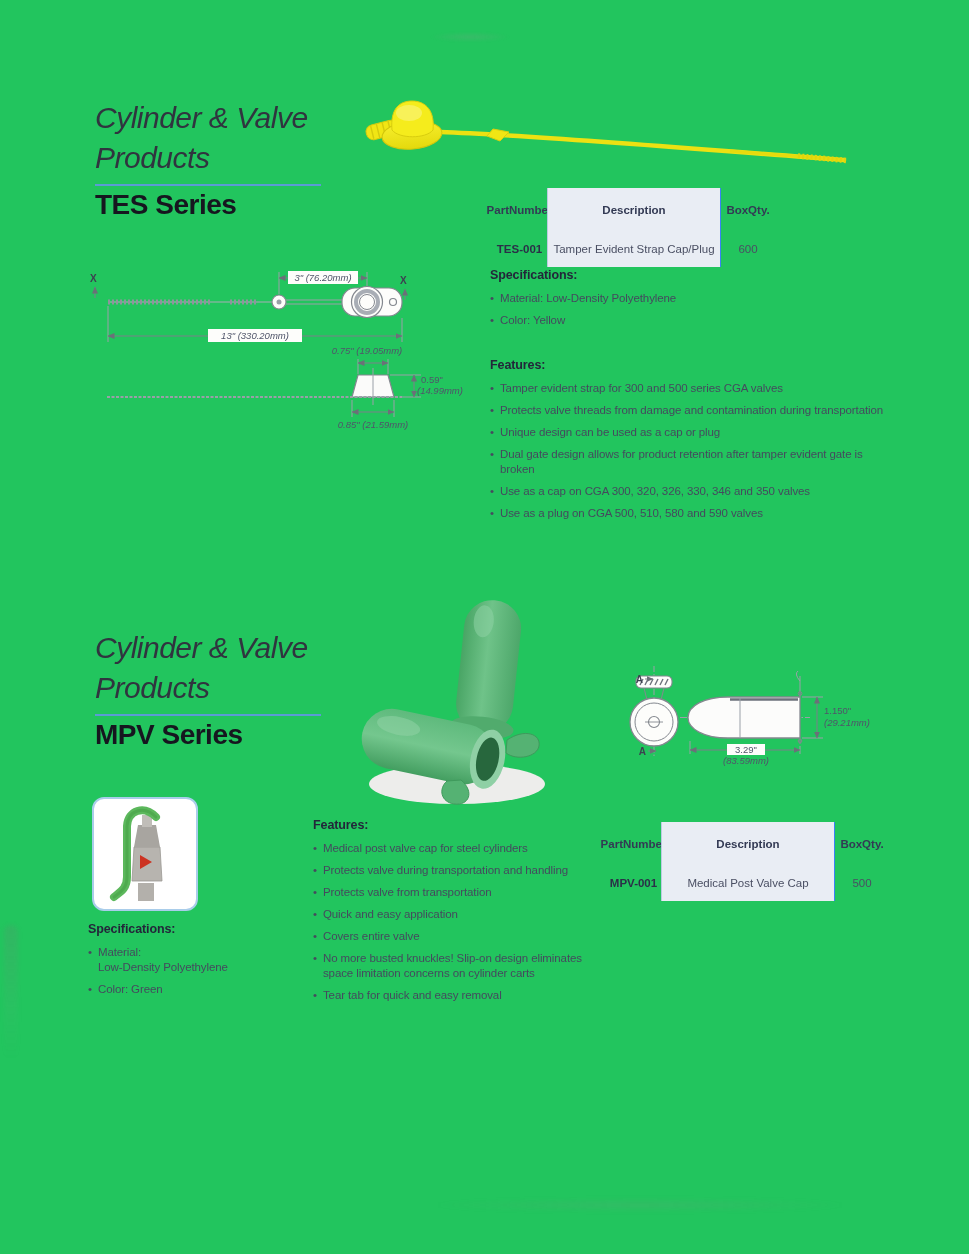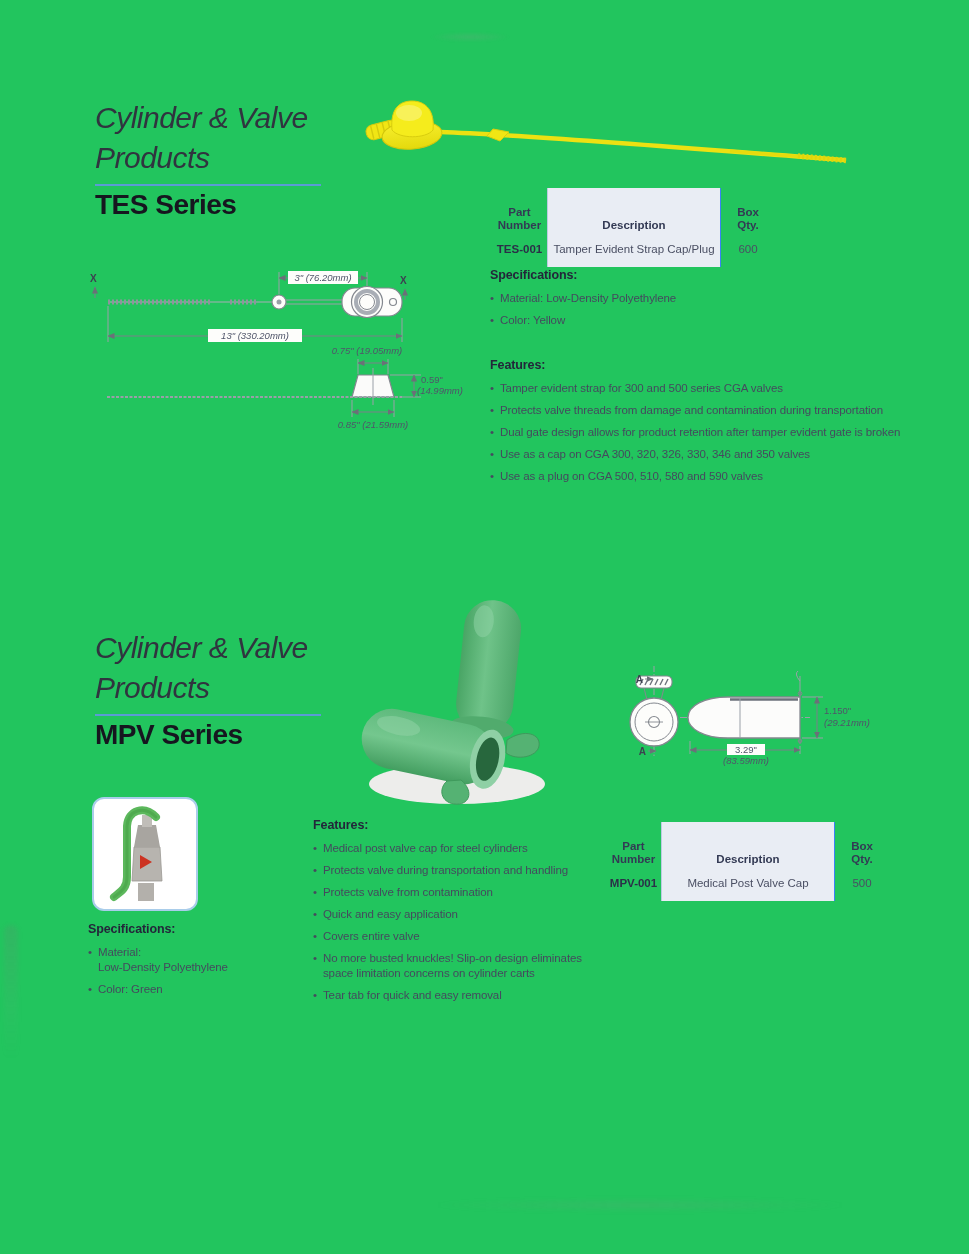--- a/index.html
+++ b/index.html
@@ -23,21 +23,21 @@
   .tes-features .bullet:nth-child(5) .btxt{display:inline-block; max-width:378px;}
   .mpv-features{position:absolute; left:313px; top:818px; width:296px;}
   .mpv-specs{position:absolute; left:88px; top:922px; width:235px;}
   .mpv-specs .btxt{white-space:pre-line;}
   
   .ptable{position:absolute; display:flex;}
   .ptable .col{display:flex; flex-direction:column; align-items:center;}
   .ptable .c1{width:55px;}
   .ptable .c2{width:172px; background:#e9edf4; border-left:1px solid #bccbe2; border-right:1px solid #3b82f6;}
   .ptable .c3{width:54px;}
-  .ptable .th{height:44px; display:flex; flex-direction:column; justify-content:flex-end; align-items:center;
+  .ptable .th{height:44px; display:flex; flex-direction:row; justify-content:flex-end; align-items:center;
               font-weight:bold; font-size:11.5px; line-height:13px; color:#333a54; padding-bottom:1px; text-align:center;}
   .ptable .td{padding-top:10px; font-size:11.5px; color:#4a4f63; text-align:center;}
   .ptable .td.part{font-weight:bold; color:#2b3048;}
   .ptable .col{padding-bottom:12px;}
   .tes-table{left:492px; top:188px;}
   .mpv-table{left:606px; top:822px;}
   
   .thumb{position:absolute; left:92px; top:797px; width:106px; height:114px; background:#fff;
          border:2px solid #a9cdea; border-radius:12px; box-sizing:border-box;}
   
@@ -189,20 +189,23 @@
 
   <div class="tes-features">
     <div class="block-heading">Features:</div>
     <div class="bullet">
         <span class="btxt">Tamper evident strap for 300 and 500 series CGA valves</span>
       </div>
     <div class="bullet">
         <span class="btxt">Protects valve threads from damage and contamination during transportation</span>
       </div>
     <div class="bullet">
+        <span class="btxt">Unique design can be used as a cap or plug</span>
+      </div>
+    <div class="bullet">
         <span class="btxt">Dual gate design allows for product retention after tamper evident gate is broken</span>
       </div>
     <div class="bullet">
         <span class="btxt">Use as a cap on CGA 300, 320, 326, 330, 346 and 350 valves</span>
       </div>
     <div class="bullet">
         <span class="btxt">Use as a plug on CGA 500, 510, 580 and 590 valves</span>
       </div>
   </div>
 
@@ -300,21 +303,21 @@
 
   <div class="mpv-features">
     <div class="block-heading">Features:</div>
     <div class="bullet">
         <span class="btxt">Medical post valve cap for steel cylinders</span>
       </div>
     <div class="bullet">
         <span class="btxt">Protects valve during transportation and handling</span>
       </div>
     <div class="bullet">
-        <span class="btxt">Protects valve from contamination</span>
+        <span class="btxt">Protects valve from transportation</span>
       </div>
     <div class="bullet">
         <span class="btxt">Quick and easy application</span>
       </div>
     <div class="bullet">
         <span class="btxt">Covers entire valve</span>
       </div>
     <div class="bullet">
         <span class="btxt">No more busted knuckles! Slip-on design eliminates space limitation concerns on cylinder carts</span>
       </div>

